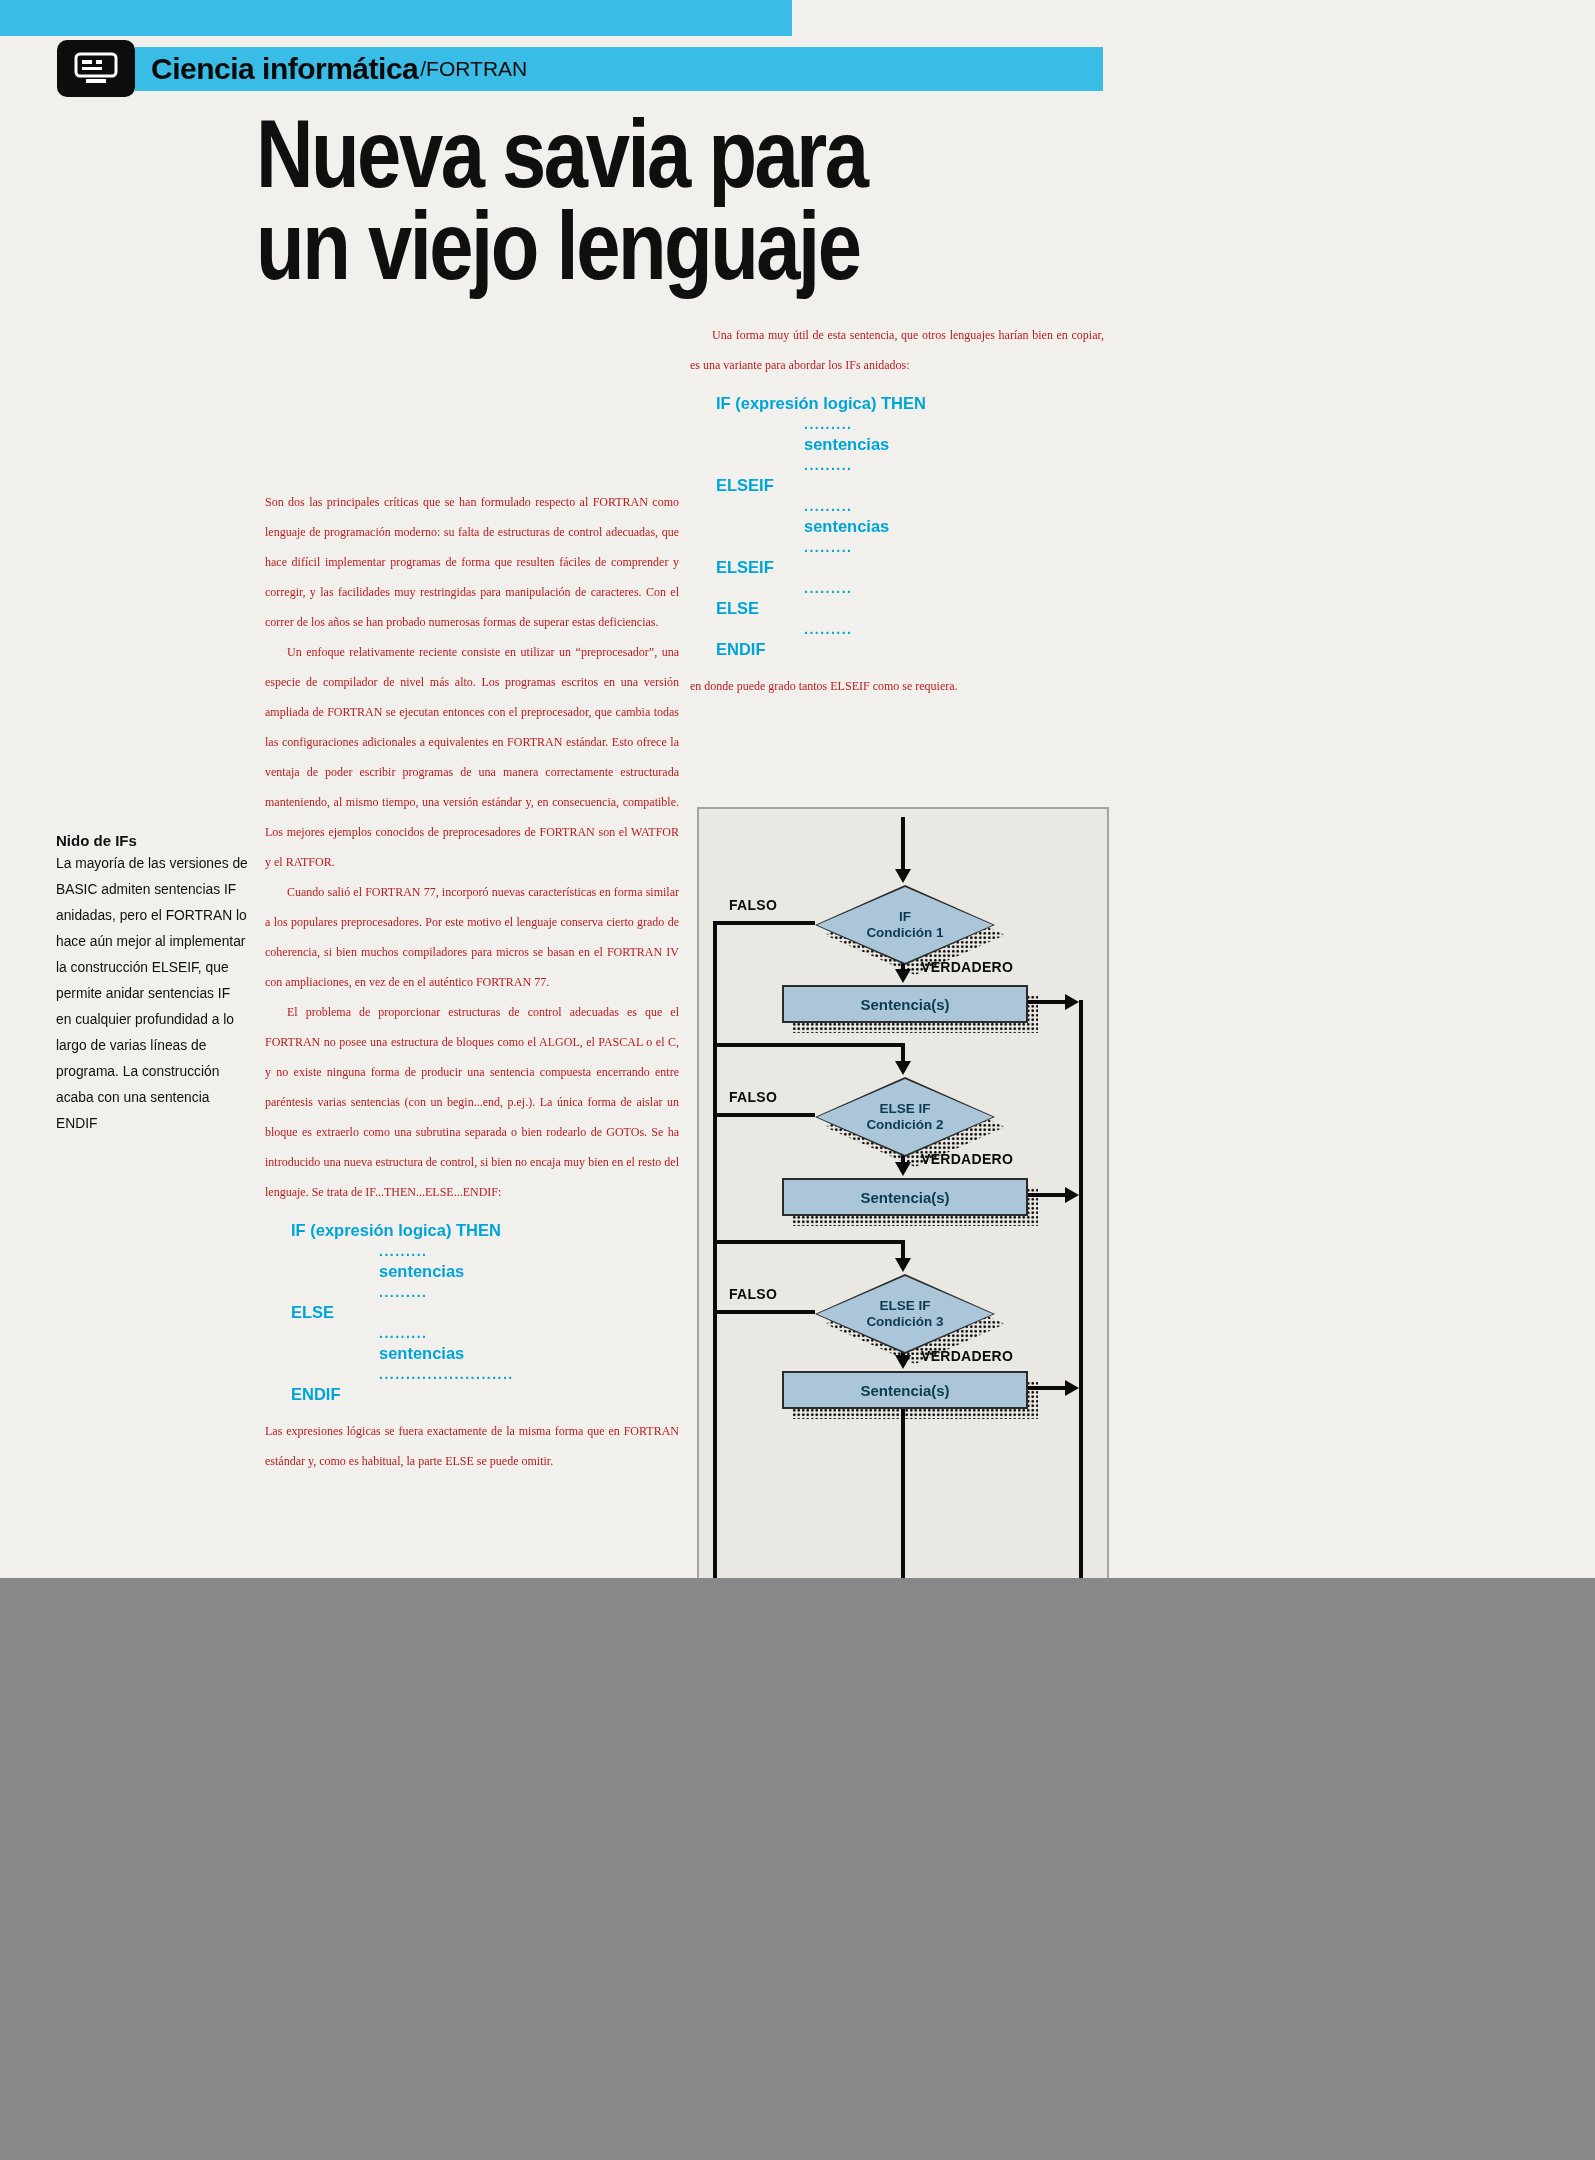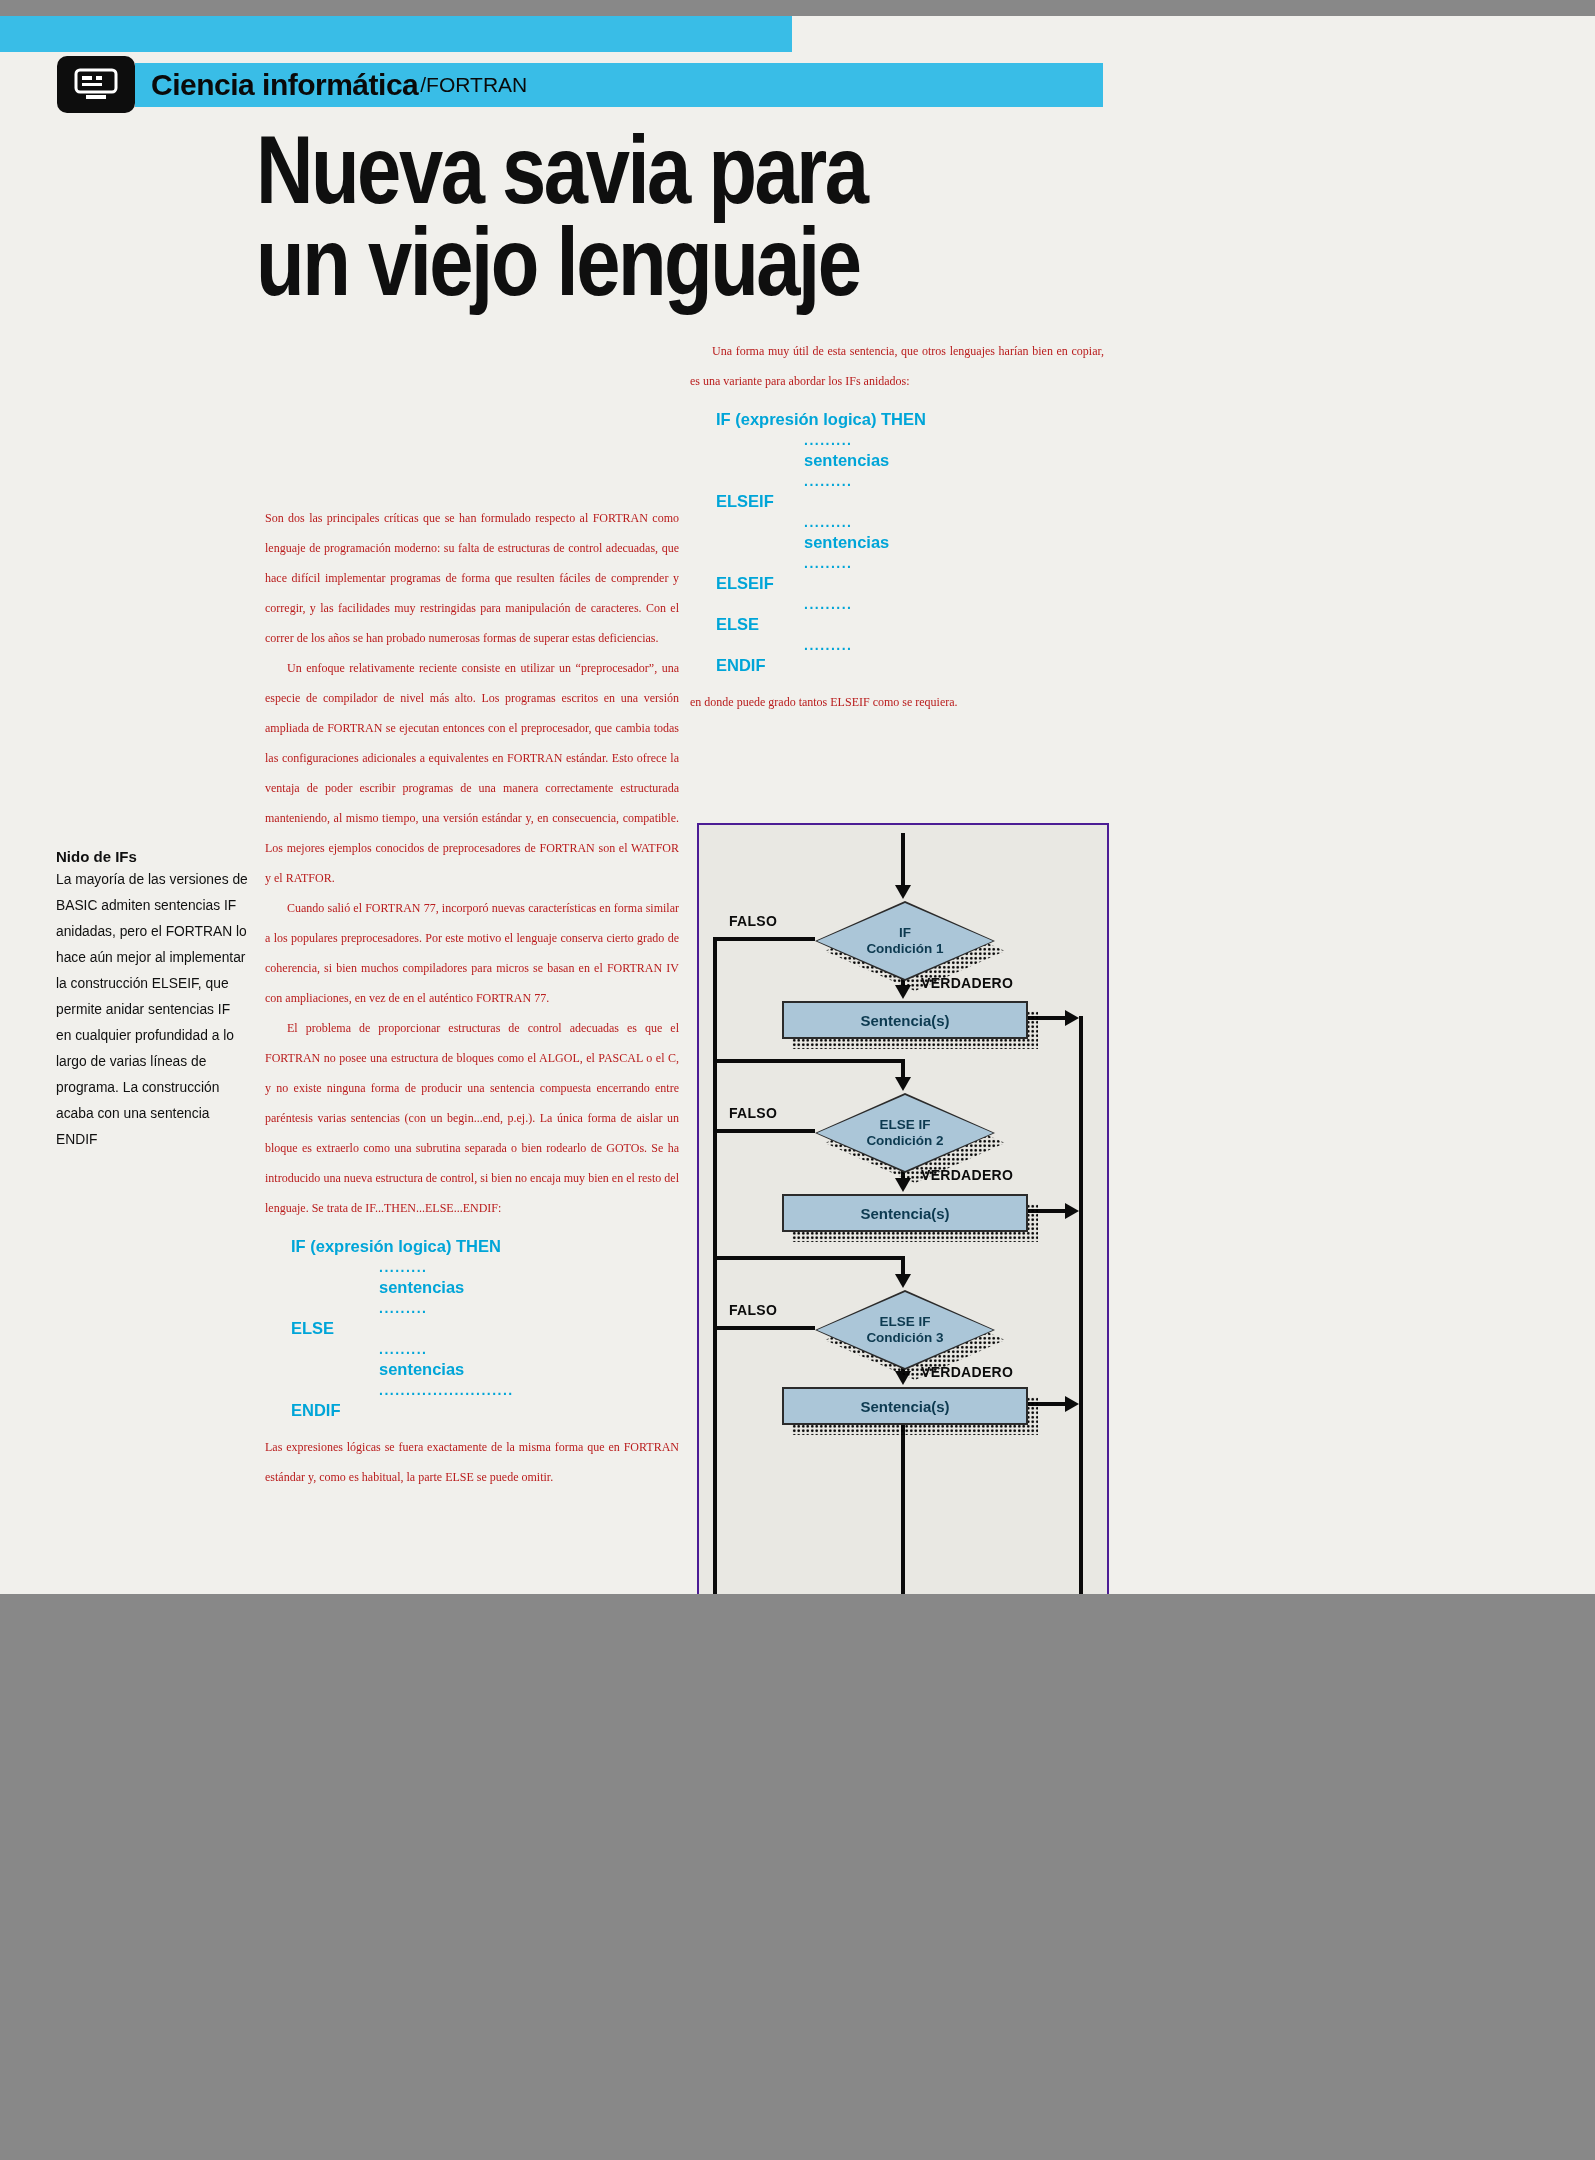--- a/index.html
+++ b/index.html
@@ -5,21 +5,21 @@
   :root{
     --cyan:#39bde7;
     --code-text:#00a5d8;
     --shape-fill:#abc6d8;
     --shape-text:#0d3a50;
     --paper:#f1f0ec;
   }
   *{box-sizing:border-box;}
   html,body{margin:0;padding:0;background:#888;}
   .page{
-    position:relative;width:1595px;height:1578px;margin:16px auto;
+    position:relative;width:1595px;height:1578px;margin:0 auto;
     background:var(--paper);overflow:hidden;
     font-family:"Liberation Serif",serif;color:#151515;
   }
 
   
   .top-accent{position:absolute;left:0;top:0;width:792px;height:36px;background:var(--cyan);}
   .logo-box{position:absolute;left:57px;top:40px;width:78px;height:57px;background:#0d0d0d;border-radius:10px;
     display:flex;align-items:center;justify-content:center;}
   .header-strip{position:absolute;left:135px;top:47px;width:968px;height:44px;background:var(--cyan);
     display:flex;align-items:baseline;padding:0 0 0 16px;font-family:"Liberation Sans",sans-serif;}
@@ -50,21 +50,21 @@
   .code .ind{padding-left:88px;}
   .code .dots{font-size:14px;letter-spacing:1.5px;}
 
   
   .margin-note{position:absolute;left:56px;top:832px;width:192px;font-family:"Liberation Sans",sans-serif;color:#101010;}
   .margin-note .mn-head{margin:0 0 2px;font-size:15px;font-weight:bold;}
   .margin-note .mn-body{margin:0;font-size:13.8px;line-height:26px;}
 
   
   .fc-panel{position:absolute;left:697px;top:807px;width:412px;height:1326px;
-    background:#e9e8e3;border:2px solid #4c1d95;}
+    background:#e9e8e3;border:2px solid #a3a3a3;}
   .fc-wires{position:absolute;left:-2px;top:-2px;width:412px;height:1326px;z-index:1;}
 
   .dots-bg{background-image:radial-gradient(#000 1.2px,transparent 1.35px);background-size:4.5px 4.5px;}
 
   .fc-diamond{position:absolute;width:180px;height:80px;z-index:2;}
   .fc-diamond .shade{position:absolute;left:10px;top:10px;width:100%;height:100%;
     clip-path:polygon(50% 0,100% 50%,50% 100%,0 50%);}
   .fc-diamond .edge{position:absolute;inset:0;background:#2b2b2b;
     clip-path:polygon(50% 0,100% 50%,50% 100%,0 50%);}
   .fc-diamond .fill{position:absolute;inset:2px;background:var(--shape-fill);

